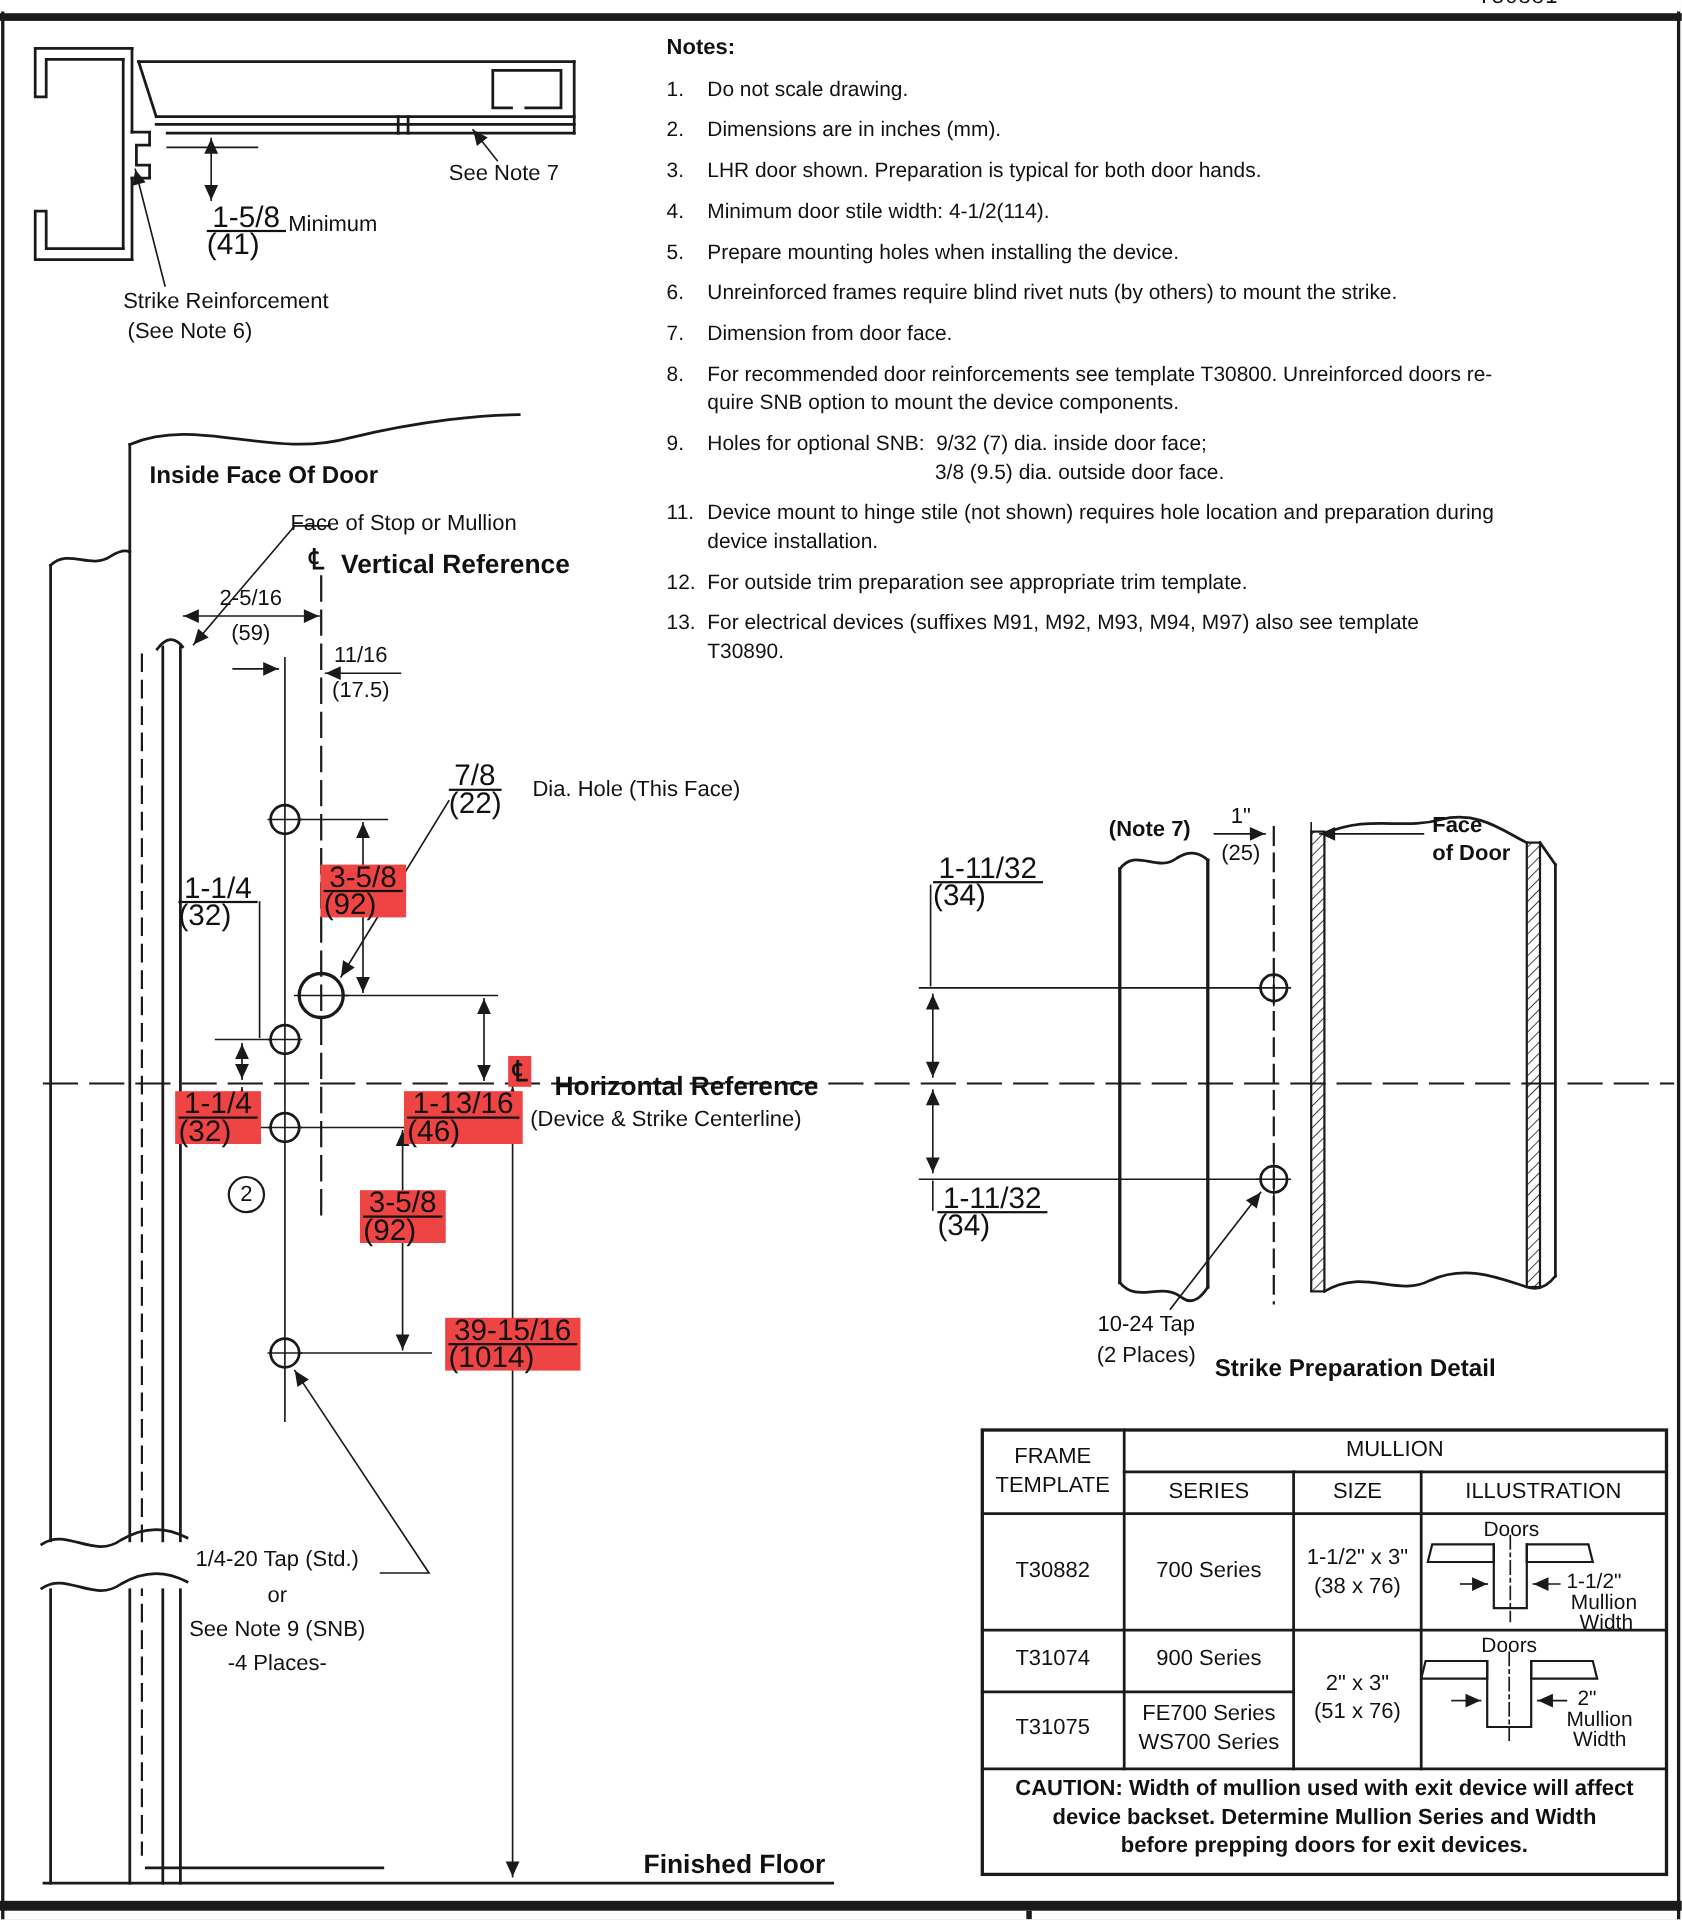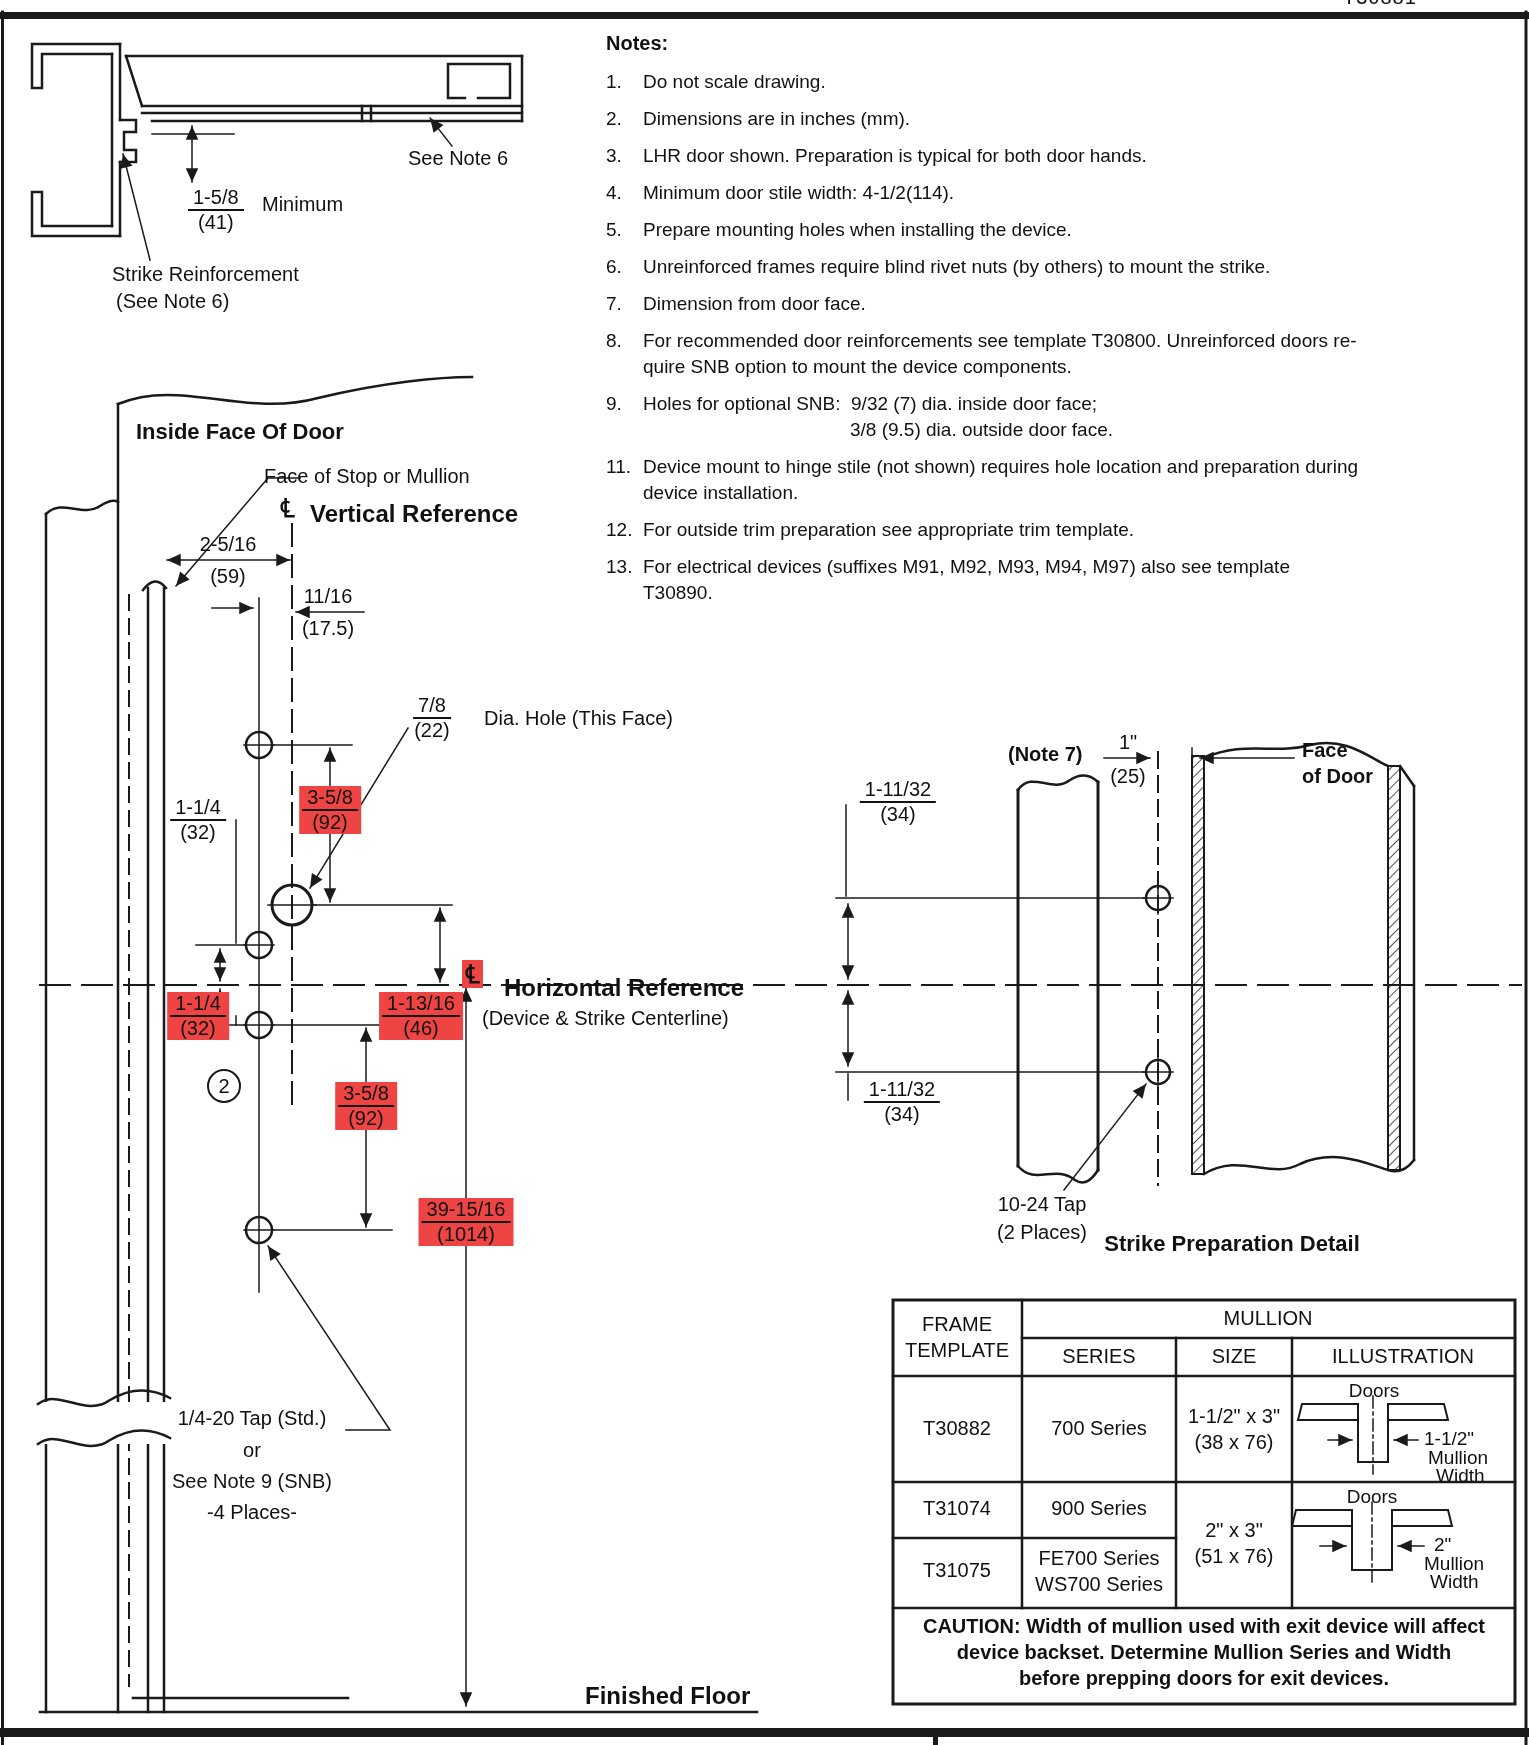--- a/index.html
+++ b/index.html
@@ -7,21 +7,21 @@
          font-family:"Liberation Sans",sans-serif;color:#111;overflow:hidden}
   svg.art{position:absolute;left:0;top:0}
   .lbl{position:absolute;white-space:pre;font-size:20px;line-height:24px}
   .b{font-weight:bold}
   .f21{font-size:24px}
   .f22{font-size:22px}
   .f26{font-size:26px;line-height:28px}
   .f19{font-size:19px;line-height:22px}
   .c{transform:translateX(-50%)}
   .bg{background:#ef4444;padding:0 3px}
-  .dim{position:absolute;text-align:center;font-size:20px;line-height:23px}
+  .dim{position:absolute;text-align:left;font-size:27px;line-height:23px}
   .dim .num{display:inline-block;border-bottom:2px solid #111;padding:0 5px}
   .dim .mm{display:block}
   .notes{position:absolute;left:606px;top:30px;width:800px;font-size:19px;line-height:26px}
   .notes .title{font-weight:bold;font-size:20px;margin-bottom:13px}
   .note{display:flex;margin-bottom:11px}
   .note .n{width:37px;flex:none}
   .note .t{white-space:pre-wrap}
   .clip-top{position:absolute;left:1343px;top:0;height:9px;width:140px;overflow:hidden}
   .clip-top span{display:block;margin-top:-14px;font-size:20px;letter-spacing:1px}
 </style>
@@ -186,21 +186,21 @@
 
   <div class="clip-top">
     <span>T30881</span>
   </div>
 
   <div class="dim" style="left:188px;top:186px">
     <span class="num">1-5/8</span>
     <span class="mm">(41)</span>
   </div>
   <div class="lb l lbl" style="left:262px;top:192px">Minimum</div>
-  <div class="lbl" style="left:408px;top:146px">See Note 6</div>
+  <div class="lbl" style="left:408px;top:146px">See Note 7</div>
   <div class="lbl" style="left:112px;top:262px">Strike Reinforcement</div>
   <div class="lbl" style="left:116px;top:289px">(See Note 6)</div>
 
   <div class="notes">
     <div class="title">Notes:</div>
     <div class="note">
         <div class="n">1.</div>
         <div class="t">Do not scale drawing.</div>
       </div>
     <div class="note">

